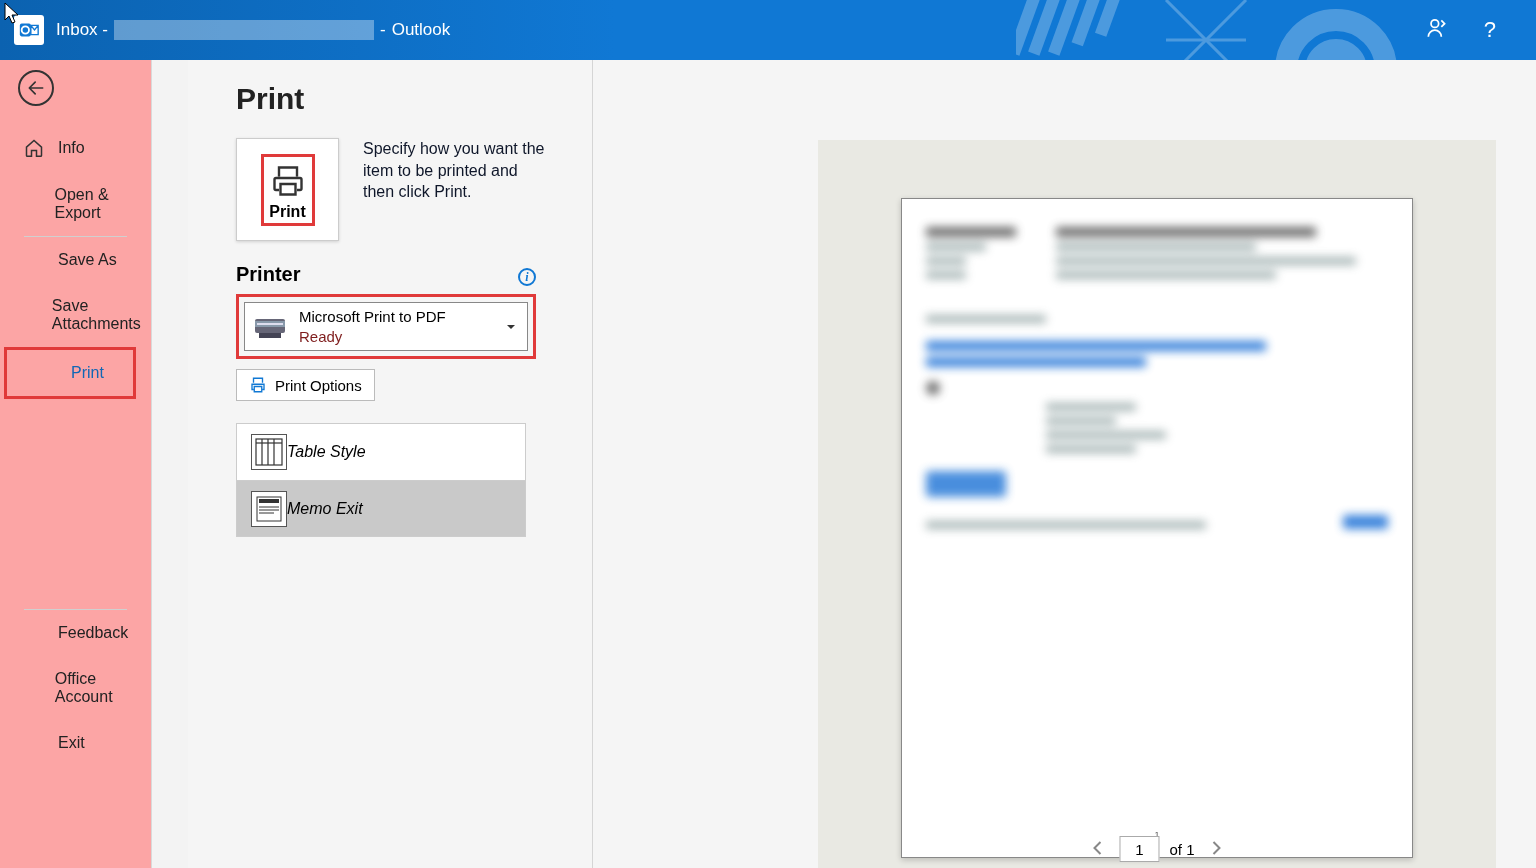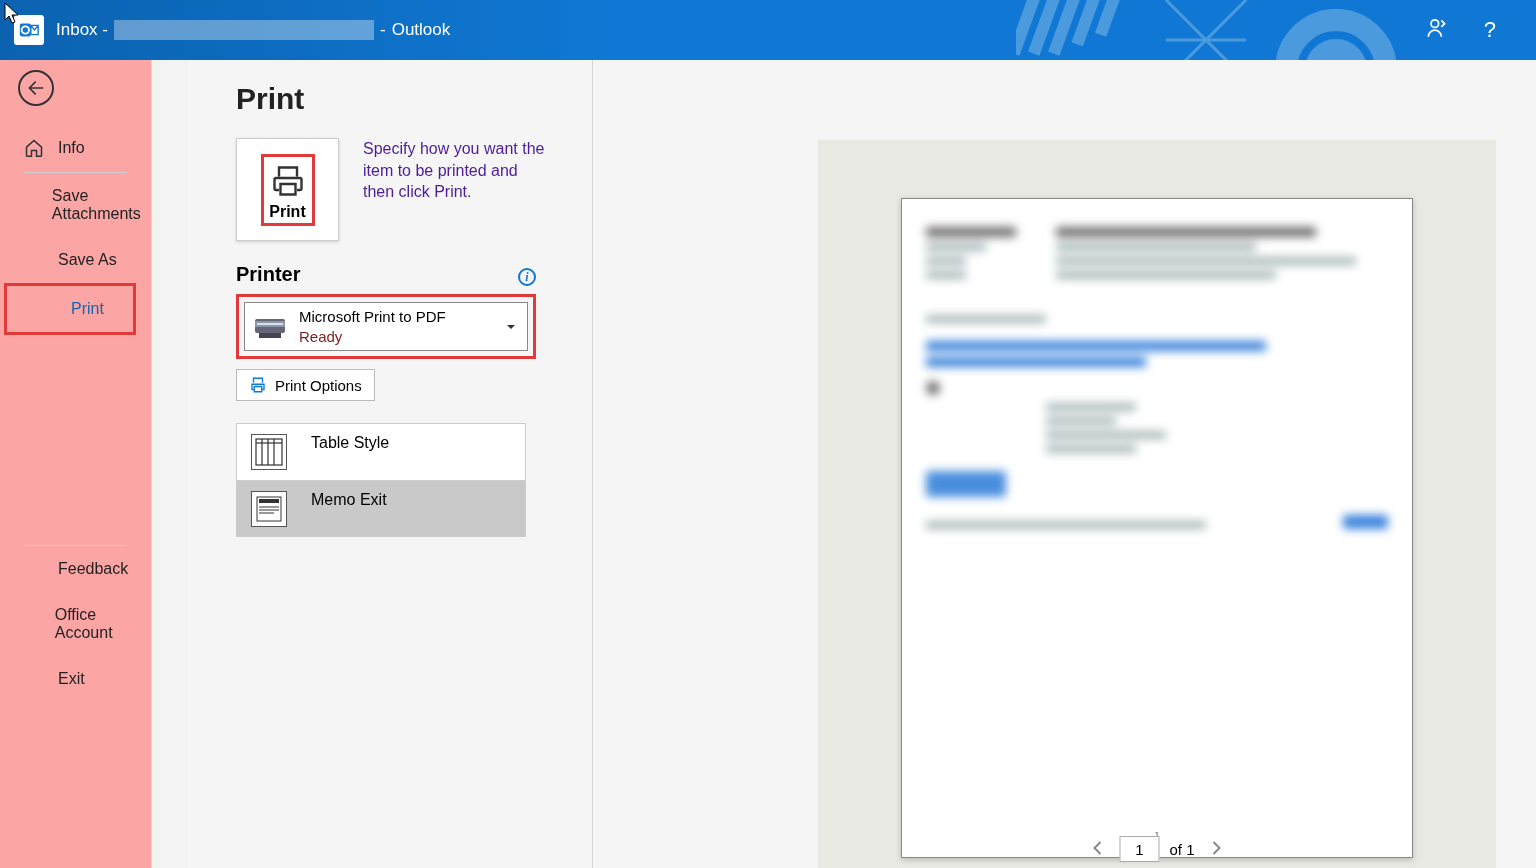--- a/index.html
+++ b/index.html
@@ -87,21 +87,21 @@
       border:1px solid #ccc; box-shadow:0 1px 3px rgba(0,0,0,.15);
       display:flex; flex-direction:column; align-items:center; justify-content:center;
       gap:6px; cursor:pointer;
       padding:8px;
     }
     .print-btn-inner {
       border:3px solid #e03a3a; padding:6px 4px 2px 4px;
       display:flex; flex-direction:column; align-items:center; gap:4px;
     }
     .print-btn span { font-size:16px; font-weight:600; }
-    .desc-text { font-size:16px; color:#4c1d95; line-height:1.35; max-width:190px; }
+    .desc-text { font-size:16px; color:#0f172a; line-height:1.35; max-width:190px; }
 
     .section-header { display:flex; align-items:flex-end; justify-content:space-between; width:300px; margin-bottom:8px; }
     .section-header h3 { font-size:20px; font-weight:600; }
     .info-badge {
       width:18px; height:18px; border:2px solid #1078d4; border-radius:50%;
       color:#1078d4; font-size:12px; font-weight:700;
       display:flex; align-items:center; justify-content:center;
       font-family: Georgia, serif; font-style: italic;
     }
 
@@ -120,23 +120,24 @@
 
     .small-btn {
       display:inline-flex; align-items:center; gap:8px;
       background:#fff; border:1px solid #bbb; padding:6px 12px;
       font-size:15px; cursor:pointer; margin-bottom:22px;
     }
 
     .settings-header { font-size:20px; font-weight:600; margin-bottom:8px; }
     .style-list { width:290px; border:1px solid #ccc; }
     .style-item {
-      display:flex; gap:24px;
+      display:flex; align-items:center; 
       background:#fff; padding:10px 14px; height:56px; cursor:pointer;
       font-size:16px;
+      font-style:italic;
     }
     .style-item + .style-item { border-top:1px solid #ccc; }
     .style-item.selected { background:#c9c9c9; }
     .style-icon-box {
       width:36px; height:36px; border:1px solid #555;
       display:flex; align-items:center; justify-content:center;
       background:#fff;
     }
 
     
@@ -228,30 +229,34 @@
   </div>
 
   <div class="nav-item">
     <span class="slot">
         <svg width="20" height="20" viewBox="0 0 24 24" fill="none" stroke="#333" stroke-width="1.8">
           <path d="M3 11l9-8 9 8v10a1 1 0 01-1 1h-5v-7h-6v7H4a1 1 0 01-1-1z"></path>
         </svg>
       </span>
     <span>Info</span>
   </div>
+  <div class="nav-item">
+    <span class="slot"></span>
+    <span>Open &amp; Export</span>
+  </div>
 
   <div class="nav-sep"></div>
 
   <div class="nav-item">
     <span class="slot"></span>
+    <span>Save As</span>
+  </div>
+  <div class="nav-item">
+    <span class="slot"></span>
     <span>Save Attachments</span>
-  </div>
-  <div class="nav-item">
-    <span class="slot"></span>
-    <span>Save As</span>
   </div>
   <div class="nav-item highlight">
     <span class="slot"></span>
     <span>Print</span>
   </div>
 
   <div style="height:210px;"></div>
   <div class="nav-sep"></div>
 
   <div class="nav-item">

